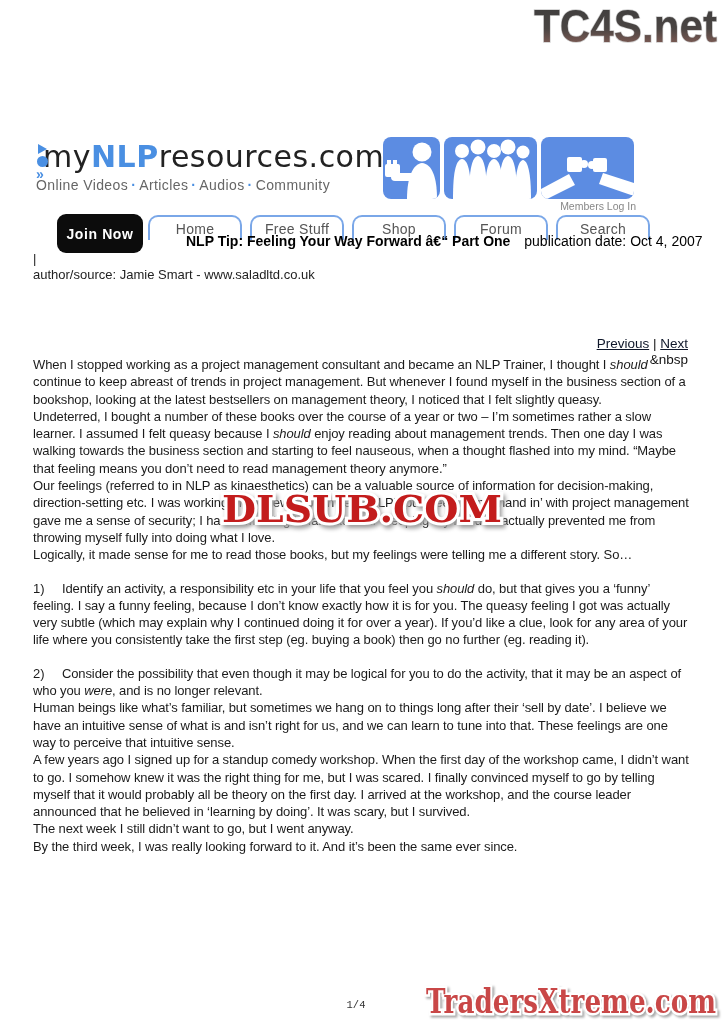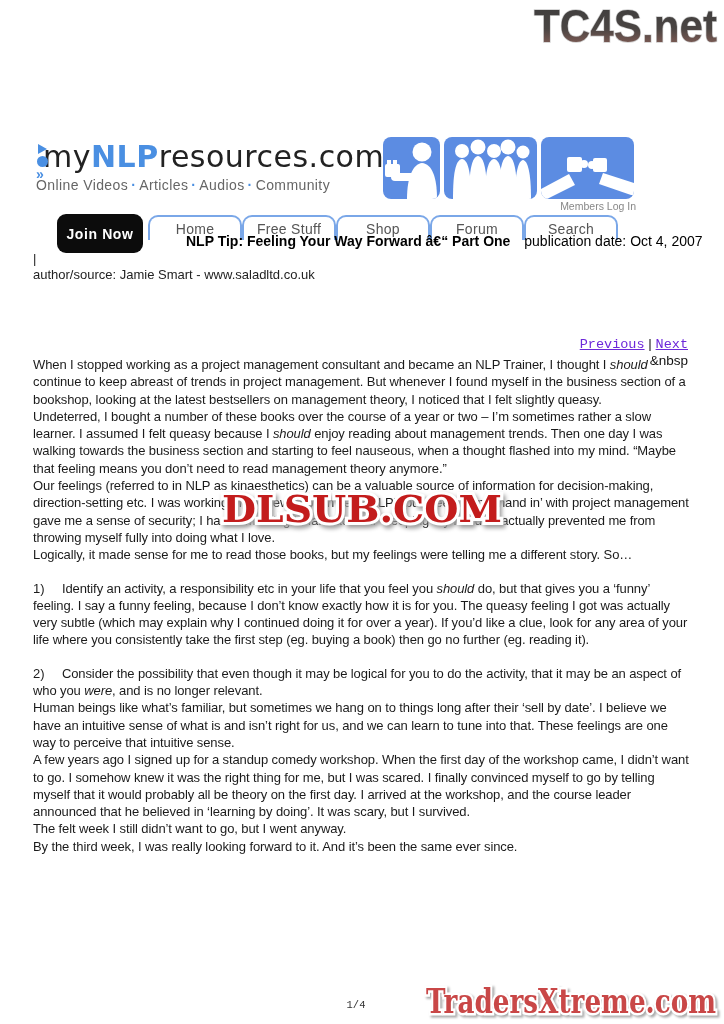--- a/index.html
+++ b/index.html
@@ -24,32 +24,32 @@
   #tiles{position:absolute;top:137px;left:383px;display:flex;gap:4px;}
   .tile{height:62px;background:#5c8ce2;border-radius:8px;overflow:hidden;}
   .tile.t1{width:57px;}
   .tile.t2{width:93px;}
   .tile.t3{width:93px;}
 
   #members-login{position:absolute;top:200px;left:383px;width:253px;text-align:right;font-size:10.5px;color:#888;}
 
   
   #join-btn{position:absolute;top:214px;left:57px;width:86px;height:39px;background:#0c0c0c;border-radius:9px;color:#fff;font-weight:bold;font-size:14px;display:flex;align-items:center;justify-content:center;letter-spacing:0.6px;cursor:pointer;}
-  #tabs{position:absolute;top:215px;left:148px;display:flex;text-align:center;}
+  #tabs{position:absolute;top:215px;left:148px;display:flex;gap:8px;text-align:center;}
   .tab{width:90px;height:23px;background:#fff;border:2px solid #7aa7e8;border-bottom:none;border-radius:10px 10px 0 0;color:#555;font-size:14px;display:flex;align-items:center;justify-content:center;letter-spacing:0.3px;cursor:pointer;}
 
   
   #title-line{position:absolute;top:233px;left:186px;white-space:nowrap;font-size:14px;color:#000;z-index:3;background:transparent;}
   #title-line .t{font-weight:bold;}
   #title-line .d{margin-left:10px;font-weight:normal;}
   #byline{position:absolute;top:251px;left:33px;font-size:13px;color:#222;line-height:15.5px;}
 
   
   #pager{position:absolute;top:336px;right:36px;text-align:right;font-size:13.5px;line-height:16px;color:#111;}
-  #pager a{color:#6d28d9;text-decoration:underline;cursor:pointer;font-family:Liberation Mono, monospace;}
+  #pager a{color:#0f172a;text-decoration:underline;cursor:pointer;}
   #pager .nbsp{color:#111;}
 
   
   #article-body{position:absolute;top:356px;left:33px;width:658px;font-size:13px;line-height:17.3px;color:#1b1b1b;letter-spacing:-0.1px;}
   #article-body p{margin:0;}
   #article-body p.gap{margin-top:16px;}
   #article-body i{font-style:italic;}
 
   
   #dlsub{position:absolute;top:483px;left:50%;transform:translateX(-50%);z-index:6;text-decoration:underline;}
@@ -153,21 +153,21 @@
 
   <div id="article-body">
       <p><span>When I stopped working as a project management consultant and became an NLP Trainer, I thought I </span><i>should</i><span> continue to keep abreast of trends in project management. But whenever I found myself in the business section of a bookshop, looking at the latest bestsellers on management theory, I noticed that I felt slightly queasy.</span></p>
       <p><span>Undeterred, I bought a number of these books over the course of a year or two – I’m sometimes rather a slow learner. I assumed I felt queasy because I </span><i>should</i><span> enjoy reading about management trends. Then one day I was walking towards the business section and starting to feel nauseous, when a thought flashed into my mind. “Maybe that feeling means you don’t need to read management theory anymore.”</span></p>
       <p><span>Our feelings (referred to in NLP as kinaesthetics) can be a valuable source of information for decision-making, direction-setting etc. I was working in my new chosen field (NLP), but ‘keeping my hand in’ with project management gave me a sense of security; I had something to fall back on. ‘Keeping my hand in’ actually prevented me from throwing myself fully into doing what I love.</span></p>
       <p><span>Logically, it made sense for me to read those books, but my feelings were telling me a different story. So…</span></p>
       <p class="gap"><span>1)&nbsp;&nbsp;&nbsp;&nbsp; Identify an activity, a responsibility etc in your life that you feel you </span><i>should</i><span> do, but that gives you a ‘funny’ feeling. I say a funny feeling, because I don’t know exactly how it is for you. The queasy feeling I got was actually very subtle (which may explain why I continued doing it for over a year). If you’d like a clue, look for any area of your life where you consistently take the first step (eg. buying a book) then go no further (eg. reading it).</span></p>
       <p class="gap"><span>2)&nbsp;&nbsp;&nbsp;&nbsp; Consider the possibility that even though it may be logical for you to do the activity, that it may be an aspect of who you </span><i>were</i><span>, and is no longer relevant.</span></p>
       <p><span>Human beings like what’s familiar, but sometimes we hang on to things long after their ‘sell by date’. I believe we have an intuitive sense of what is and isn’t right for us, and we can learn to tune into that. These feelings are one way to perceive that intuitive sense.</span></p>
       <p><span>A few years ago I signed up for a standup comedy workshop. When the first day of the workshop came, I didn’t want to go. I somehow knew it was the right thing for me, but I was scared. I finally convinced myself to go by telling myself that it would probably all be theory on the first day. I arrived at the workshop, and the course leader announced that he believed in ‘learning by doing’. It was scary, but I survived.</span></p>
-      <p><span>The felt week I still didn’t want to go, but I went anyway.</span></p>
+      <p><span>The next week I still didn’t want to go, but I went anyway.</span></p>
       <p><span>By the third week, I was really looking forward to it. And it’s been the same ever since.</span></p>
     </div>
 
   <div id="dlsub">
     <svg width="300" height="50" viewBox="0 0 300 50" style="filter:drop-shadow(2px 3px 2px #9a9a9a);">
       <text x="10" y="39" font-family="DejaVu Serif, serif" font-weight="bold" font-size="37" textLength="280" lengthAdjust="spacingAndGlyphs" fill="#c31c1c" stroke="#ffffff" stroke-width="6" paint-order="stroke">DLSUB.COM</text>
     </svg>
   </div>
 
   <div id="footer-page">1/4</div>

